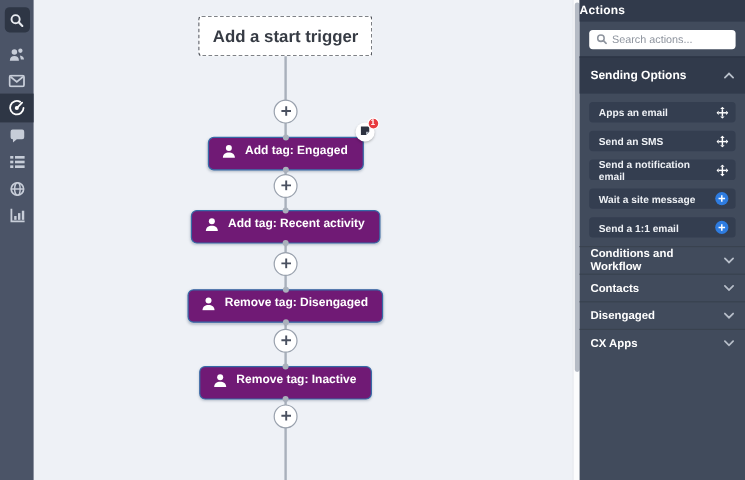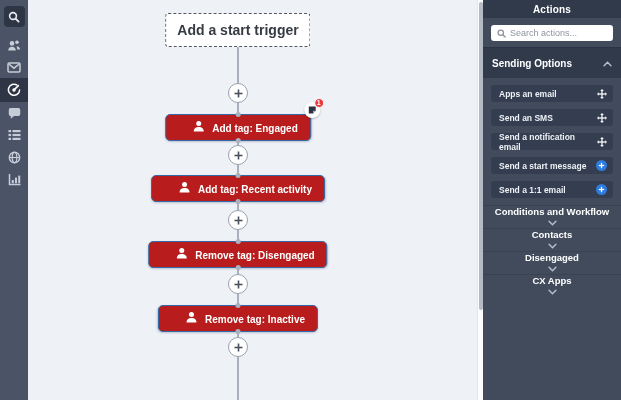--- a/index.html
+++ b/index.html
@@ -17,22 +17,22 @@
   .sb-row.first { margin-top:7px; }
   .sb-row.active { height:24px; background:#2e3645; color:#ffffff; }
   .sb-row svg, .sb-search-btn svg { display:block; }
 
   
   .canvas { position:absolute; left:28px; top:0; width:449px; height:400px; background:#eef1f6; }
   .vline { position:absolute; left:209px; top:40px; width:2px; height:360px; background:#a9b0bb; }
   .node-wrap { position:absolute; left:210px; transform:translateX(-50%); z-index:2; }
   .trigger { background:#ffffff; border:1px dashed #53575e; border-radius:3px;
              padding:8px 11px; font-size:14px; font-weight:bold; color:#363b44; white-space:nowrap; cursor:pointer; }
-  .node { position:relative; display:flex; align-items:flex-end; gap:7px; background:#b91c1c;
-          border:1px solid #356aa6; border-radius:5px; padding:5px 12px 6px 26px;
+  .node { position:relative; display:flex; align-items:flex-start; gap:7px; background:#701a75;
+          border:1px solid #356aa6; border-radius:5px; padding:5px 12px 6px 10px;
           font-size:10px; font-weight:bold; color:#ffffff; white-space:nowrap;
           box-shadow:0 1px 2px rgba(40,60,90,.25); cursor:pointer; }
   .node::before, .node::after, .wait::before, .wait::after {
           content:""; position:absolute; left:50%; transform:translateX(-50%);
           width:5px; height:5px; border-radius:50%; background:#aab1bc; }
   .node::before, .wait::before { top:-3px; }
   .node::after,  .wait::after  { bottom:-3px; }
   .wait { position:relative; display:flex; align-items:center; gap:7px; background:#ffffff;
           border:1px solid #c9ced6; border-radius:4px; padding:7px 12px;
           font-size:10px; font-weight:bold; color:#363b44; white-space:nowrap;
@@ -48,21 +48,21 @@
            line-height:8px; text-align:center; padding:0 1px; }
 
   
   .scroll-track { position:absolute; left:477px; top:0; width:6px; height:400px; background:#fbfcfd;
                   border-left:1px solid #e3e7ed; }
   .scroll-thumb { position:absolute; left:1px; top:2px; width:4px; height:308px; border-radius:2px;
                   background:#b5bbc5; cursor:pointer; }
 
   
   .panel { position:absolute; left:483px; top:0; width:138px; height:400px; background:#414b5c; color:#fff; }
-  .panel-header { height:18px; background:#313a4b; display:flex; align-items:center; justify-content:center;
+  .panel-header { height:18px; background:#313a4b; display:flex; align-items:center; justify-content:flex-start;
                   font-size:10px; font-weight:bold; letter-spacing:.2px; }
   .search-wrap { padding:7px 8px 6px; }
   .search-box { display:flex; align-items:center; gap:4px; background:#ffffff; border-radius:3px;
                 height:16px; padding:0 6px; }
   .search-box input { border:none; outline:none; background:transparent; width:100%;
                       font-family:"Liberation Sans", sans-serif; font-size:9px; color:#3a3f46; }
   .search-box input::placeholder { color:#8e949e; }
   .search-box svg { flex:none; color:#8e949e; }
   .section-head { height:31px; background:#313a4b; display:flex; align-items:center;
                   justify-content:space-between; padding:0 9px; font-size:10px; font-weight:bold;
@@ -71,21 +71,21 @@
   .items { padding:7px 8px 0; }
   .action-item { height:17px; margin-bottom:7px; background:#343e50; border-radius:3px;
                  display:flex; align-items:center; justify-content:space-between;
                  padding:0 6px 0 8px; cursor:pointer; }
   .action-item .lbl { font-size:8.5px; font-weight:bold; color:#eef1f5; }
   .action-item .move { color:#ffffff; display:flex; }
   .plus-chip { width:11px; height:11px; border-radius:50%; background:#2e7ce0; color:#fff;
                display:flex; align-items:center; justify-content:center; }
   .collapsed-row { height:23px; display:flex; align-items:center; justify-content:space-between;
                    padding:0 9px; font-size:9.5px; font-weight:bold; cursor:pointer;
-                   border-top:1px solid #39424f;flex-direction:column; }
+                   border-top:1px solid #39424f; }
   .collapsed-row svg { color:#b7bec9; }
 </style>
 </head>
 <body>
 
 <div class="app">
 
   <nav class="sidebar">
     <div class="sb-search-btn">
       <span>
@@ -321,21 +321,21 @@
                 <path d="M5 10L3.2 8.1h3.6z"></path>
                 <path d="M0 5l1.9-1.8v3.6z"></path>
                 <path d="M10 5L8.1 6.8V3.2z"></path>
                 <rect x="4.4" y="2" width="1.2" height="6"></rect>
                 <rect x="2" y="4.4" width="6" height="1.2"></rect>
               </g>
             </svg>
           </span>
       </div>
       <div class="action-item">
-        <span class="lbl">Send a start message</span>
+        <span class="lbl">Wait a site message</span>
         <span class="plus-chip">
             <svg width="7" height="7" viewBox="0 0 9 9">
               <line x1="4.5" y1="1" x2="4.5" y2="8" stroke="#fff" stroke-width="1.6"></line>
               <line x1="1" y1="4.5" x2="8" y2="4.5" stroke="#fff" stroke-width="1.6"></line>
             </svg>
           </span>
       </div>
       <div class="action-item">
         <span class="lbl">Send a 1:1 email</span>
         <span class="plus-chip">

